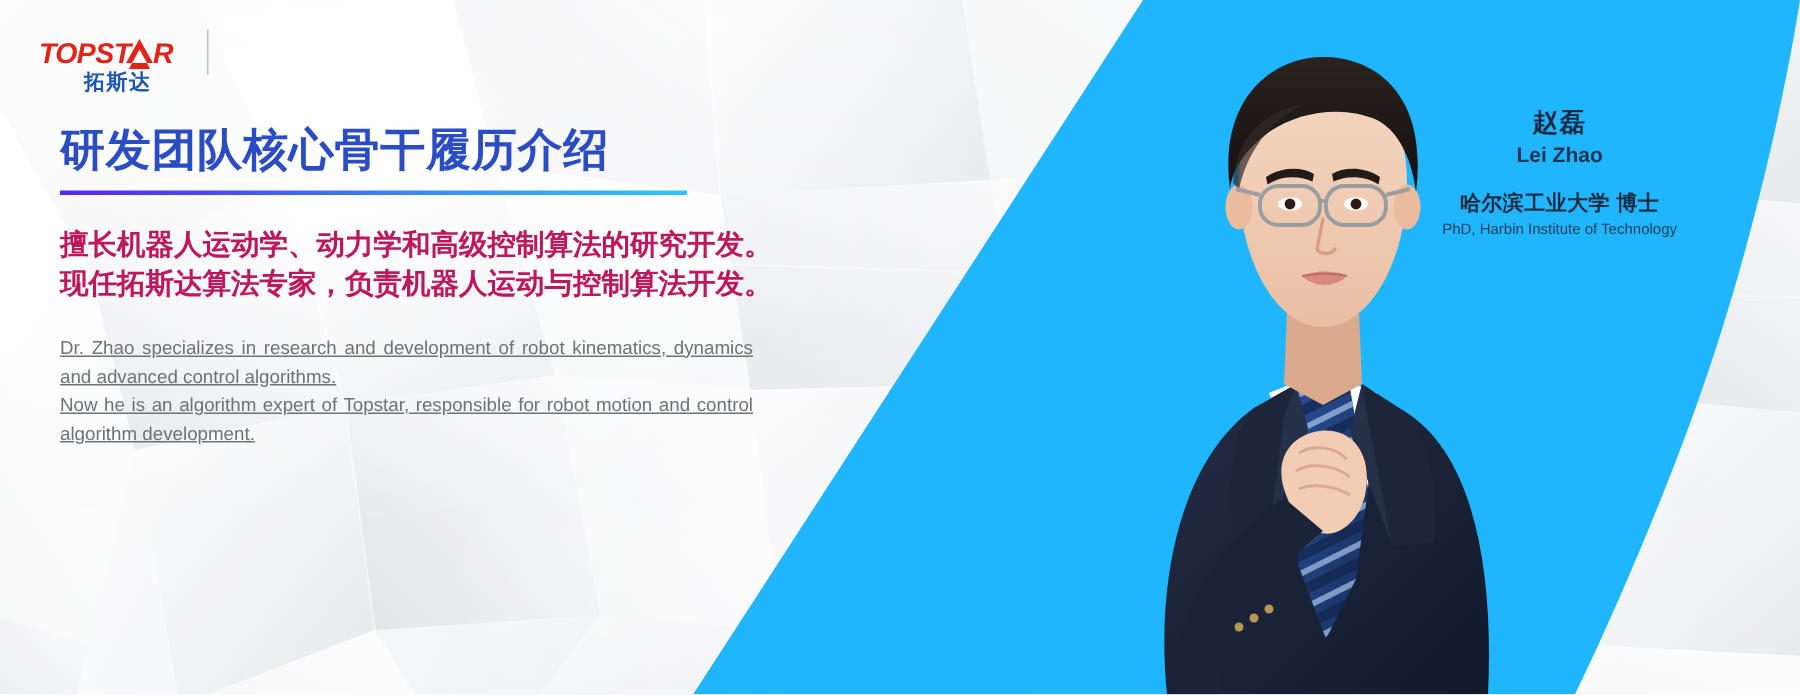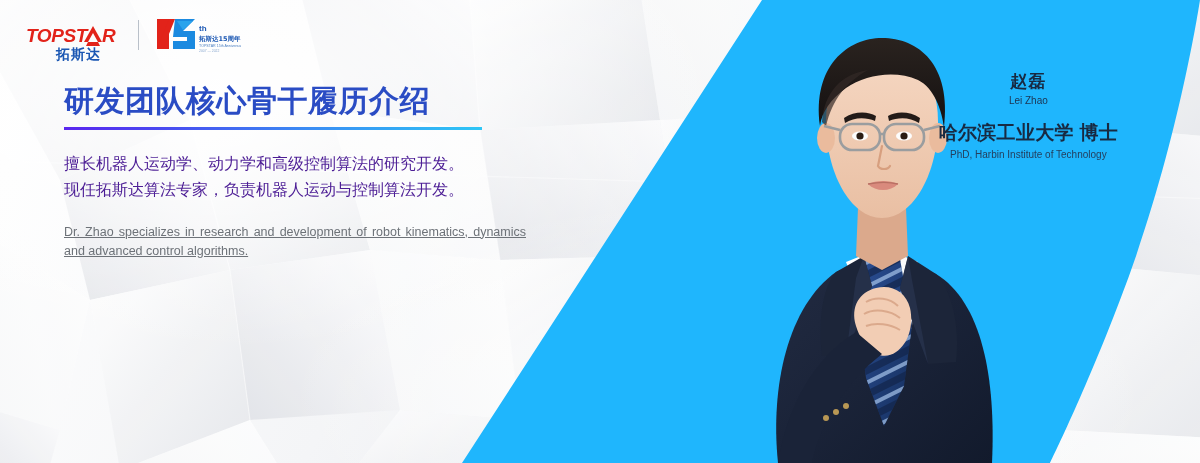--- a/index.html
+++ b/index.html
@@ -67,21 +67,21 @@
     background: #b9c0c9;
     margin: 0 14px 0 16px;
   }
 
   .logo-anniv { position: relative; width: 88px; height: 40px; }
   .logo-anniv svg { display: block; }
 
   
   .left-content {
     position: absolute;
-    left: 64px;
+    left: 40px;
     top: 84px;
     width: 520px;
   }
   .headline-cn {
     font-size: 30px;
     font-weight: 700;
     color: #2a4cc4;
     letter-spacing: .5px;
     line-height: 1.12;
     margin: 0;
@@ -98,24 +98,24 @@
   }
   .headline-rule {
     margin-top: 9px;
     width: 418px;
     height: 3px;
     background: linear-gradient(90deg, #5a26ef 0%, #4a47f0 22%, #3a8bf3 58%, #2ec6f6 100%);
   }
 
   .body-cn {
     margin-top: 21px;
-    font-size: 16px;
+    font-size: 19px;
     line-height: 26px;
-    color: #4c1d95;
-    font-weight: 400;
+    color: #be185d;
+    font-weight: 700;
   }
   .body-cn div { white-space: nowrap; }
 
   .body-en {
     margin-top: 20px;
     width: 462px;
     font-size: 12.5px;
     line-height: 19px;
     color: #6d7278;
     text-align: justify;
@@ -142,29 +142,29 @@
     z-index: 6;
   }
   .nb-name-cn {
     font-size: 17px;
     font-weight: 700;
     color: #182a42;
     line-height: 1.2;
     letter-spacing: 1px;
   }
   .nb-name-en {
-    font-size: 10px;
-    font-weight: 400;
+    font-size: 14px;
+    font-weight: 700;
     color: #1d3category;
     color: #1d3350;
     line-height: 1.5;
     margin-top: 1px;
   }
   .nb-line-cn {
-    font-size: 19px;
+    font-size: 14px;
     font-weight: 700;
     color: #182a42;
     line-height: 1.35;
     margin-top: 12px;
     letter-spacing: .3px;
   }
   .nb-line-en {
     font-size: 10px;
     font-weight: 400;
     color: #24405f;
@@ -251,49 +251,38 @@
         <text x="0" y="20" font-family="Liberation Sans, sans-serif" font-size="19" font-weight="700" font-style="italic" fill="#e2231a" letter-spacing="-0.4">TOPST</text>
         <polygon points="58,20 67,4 76,20 72,20 67,11 62,20" fill="#e2231a"></polygon>
         <path d="M62,20 L72,20 L74,24 L60,24 Z" fill="#e2231a"></path>
         <text x="76" y="20" font-family="Liberation Sans, sans-serif" font-size="19" font-weight="700" font-style="italic" fill="#e2231a">R</text>
         <text x="30" y="37" font-family="DejaVu Sans, sans-serif" font-size="14" font-weight="700" fill="#1b57b3" letter-spacing="1">拓斯达</text>
       </svg>
     </div>
 
     <div class="logo-divider"></div>
 
-    <div class="logo-anniv">
-      <svg width="88" height="40" viewBox="0 0 88 40">
-        <path d="M4,4 L16,4 L16,34 L4,34 Z" fill="#e2231a"></path>
-        <path d="M16,4 L22,4 L10,34 L4,34 Z" fill="#e2231a"></path>
-        <path d="M22,4 L42,4 L30,16 L42,16 L42,34 L20,34 L20,26 L34,26 L34,22 L20,22 Z" fill="#1b8ae0"></path>
-        <path d="M24,6 L40,6 L30,15 Z" fill="#2aa3ec"></path>
-        <text x="46" y="16" font-family="Liberation Sans, sans-serif" font-size="8" font-weight="700" fill="#1b57b3">th</text>
-        <text x="46" y="26" font-family="DejaVu Sans, sans-serif" font-size="6.5" font-weight="700" fill="#1b57b3">拓斯达15周年</text>
-        <text x="46" y="32" font-family="Liberation Sans, sans-serif" font-size="3.6" fill="#4a7ec0">TOPSTAR 15th Anniversary</text>
-        <text x="46" y="37" font-family="Liberation Sans, sans-serif" font-size="3.4" fill="#8aa8cf">2007 — 2022</text>
-      </svg>
-    </div>
 
   </div>
 
   <div class="left-content">
 
     <h1 class="headline-cn">研发团队核心骨干履历介绍</h1>
 
 
     <div class="headline-rule"></div>
 
     <div class="body-cn">
       <div>擅长机器人运动学、动力学和高级控制算法的研究开发。</div>
       <div>现任拓斯达算法专家，负责机器人运动与控制算法开发。</div>
     </div>
 
     <div class="body-en">
       <p>Dr. Zhao specializes in research and development of robot kinematics, dynamics and advanced control algorithms.</p>
+      <p>Now he is an algorithm expert of Topstar, responsible for robot motion and control algorithm development.</p>
     </div>
 
   </div>
 
   <div class="portrait">
     <svg viewBox="0 0 440 437" preserveAspectRatio="xMidYMax meet">
       <defs>
         <linearGradient id="suit" x1="0" y1="0" x2="1" y2="1">
           <stop offset="0" stop-color="#222b42"></stop>
           <stop offset="0.5" stop-color="#1a2338"></stop>

